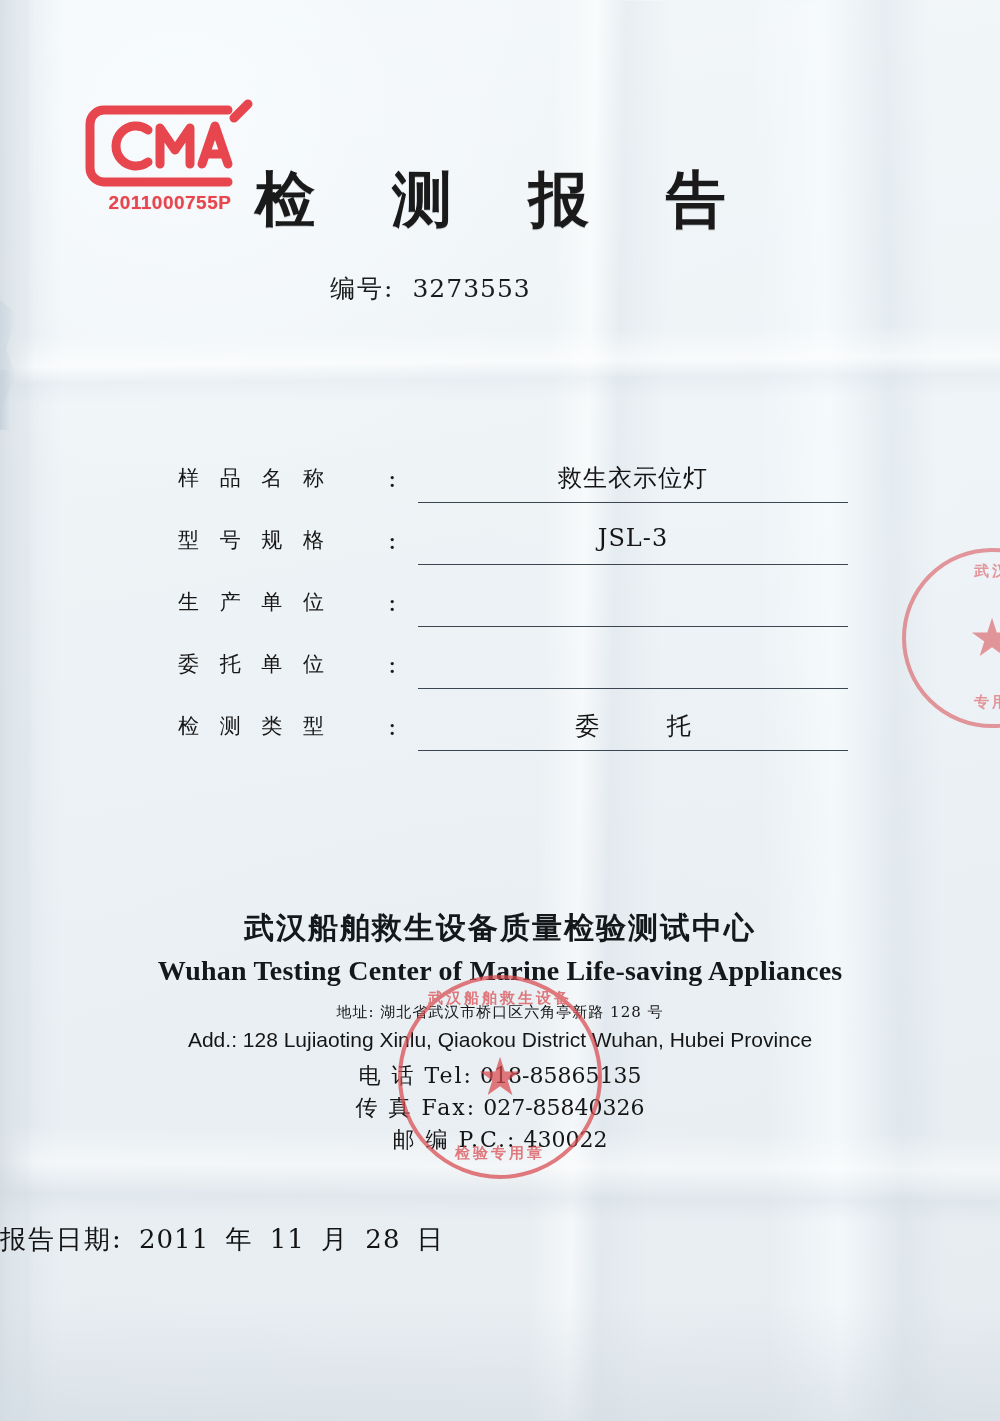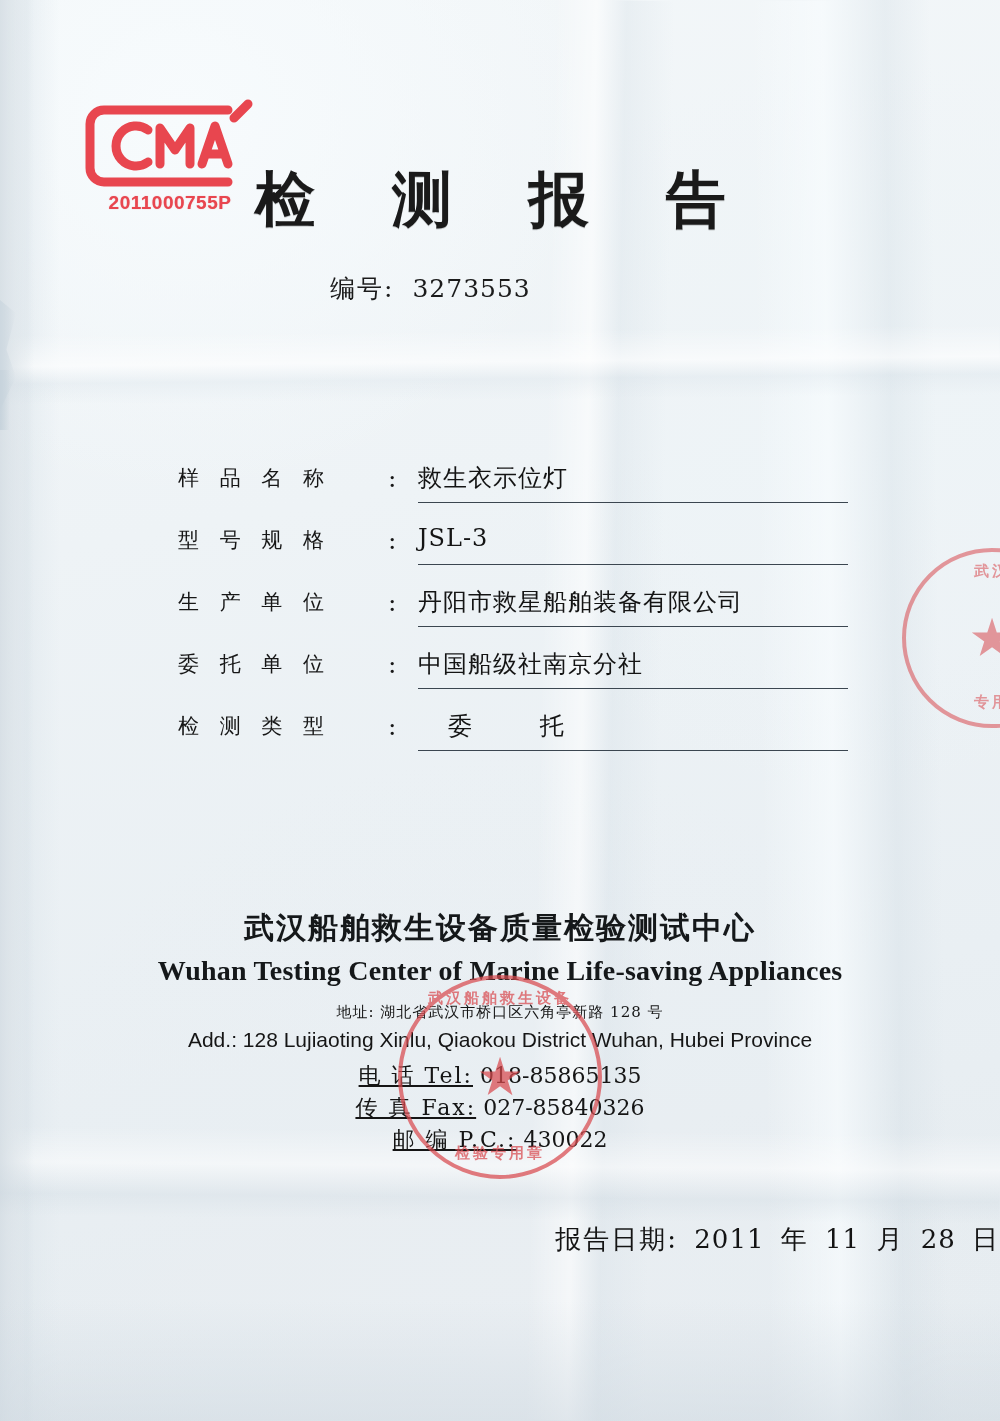--- a/index.html
+++ b/index.html
@@ -144,20 +144,21 @@
     left: 288px;
     top: 44px;
     width: 430px;
     border-bottom: 1.5px solid #3b4650;
   }
   .field-value {
     position: absolute;
     left: 288px;
     top: 4px;
     width: 430px;
+    text-align: center;
     font-family: "DejaVu Serif", serif;
     font-size: 24px;
     color: #141414;
     letter-spacing: 1px;
     white-space: nowrap;
   }
   .field-value.wide-space { letter-spacing: 30px; text-indent: 30px; }
 
   
   .footer {
@@ -196,28 +197,28 @@
     color: #151515;
     text-align: center;
   }
   .contact {
     margin-top: 8px;
     font-family: "DejaVu Serif", serif;
     font-size: 22px;
     color: #151515;
     line-height: 1.45;
   }
-  .contact .lbl { letter-spacing: 2px; text-decoration: underline; }
+  .contact .lbl { letter-spacing: 2px; }
 
   .report-date {
     position: absolute;
     left: 0;
     top: 1222px;
     width: 1000px;
-    text-align: right;
+    text-align: left;
     font-family: "DejaVu Serif", serif;
     font-size: 26px;
     color: #141414;
     letter-spacing: 2px;
   }
   .report-date .dv { margin: 0 6px; letter-spacing: 1px; }
 
   
   .stamp-main {
     position: absolute;
@@ -328,28 +329,26 @@
     <div class="field-row">
       <span class="field-label">型 号 规 格</span>
       <span class="field-colon">:</span>
       <span class="field-value">JSL-3</span>
       <span class="field-line"></span>
     </div>
 
     <div class="field-row">
       <span class="field-label">生 产 单 位</span>
       <span class="field-colon">:</span>
-      <span class="field-value">丹阳市救星船舶装备有限公司</span>
       <span class="field-line"></span>
     </div>
 
     <div class="field-row">
       <span class="field-label">委 托 单 位</span>
       <span class="field-colon">:</span>
-      <span class="field-value">中国船级社南京分社</span>
       <span class="field-line"></span>
     </div>
 
     <div class="field-row">
       <span class="field-label">检 测 类 型</span>
       <span class="field-colon">:</span>
       <span class="field-value wide-space">委 托</span>
       <span class="field-line"></span>
     </div>
 

